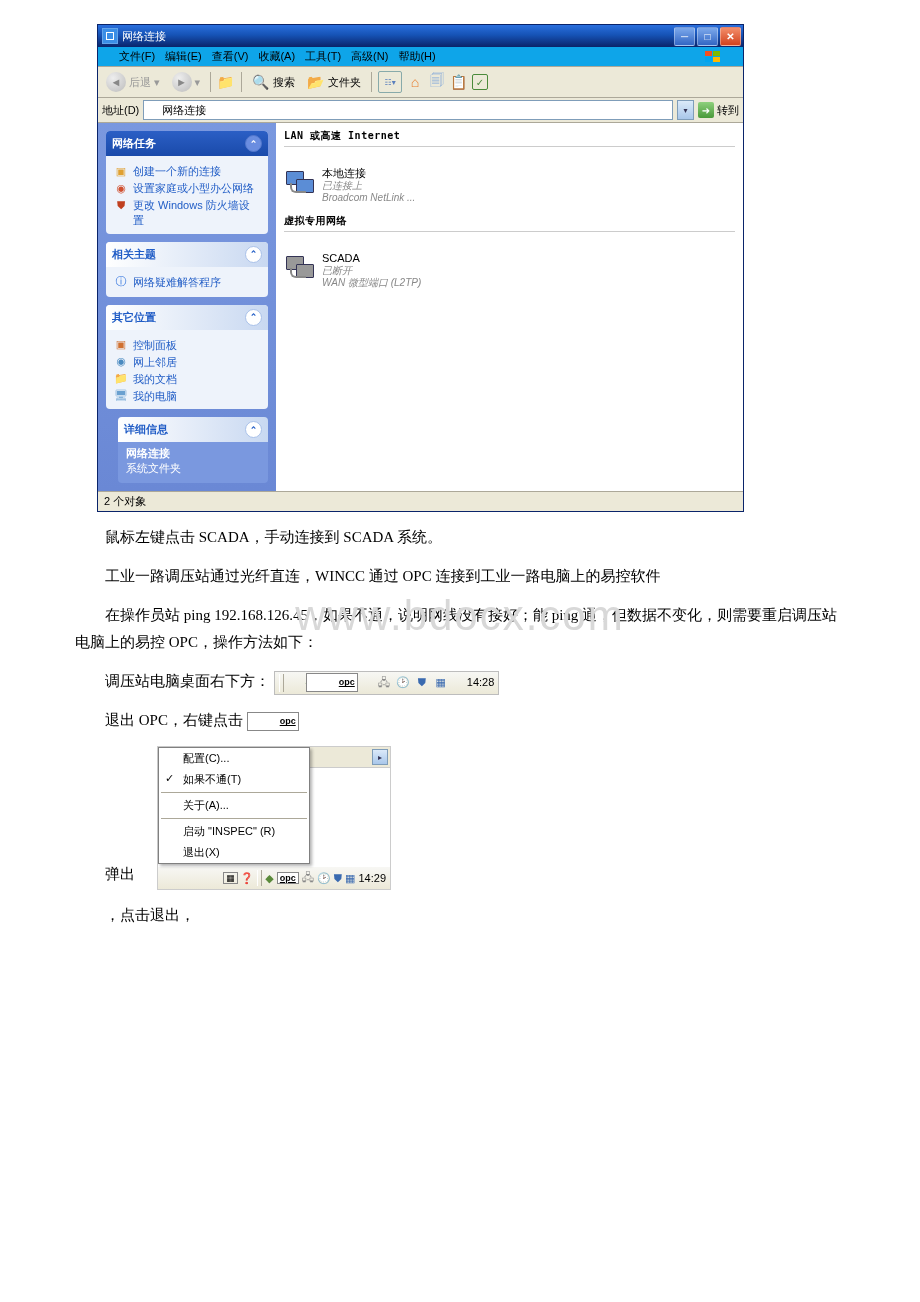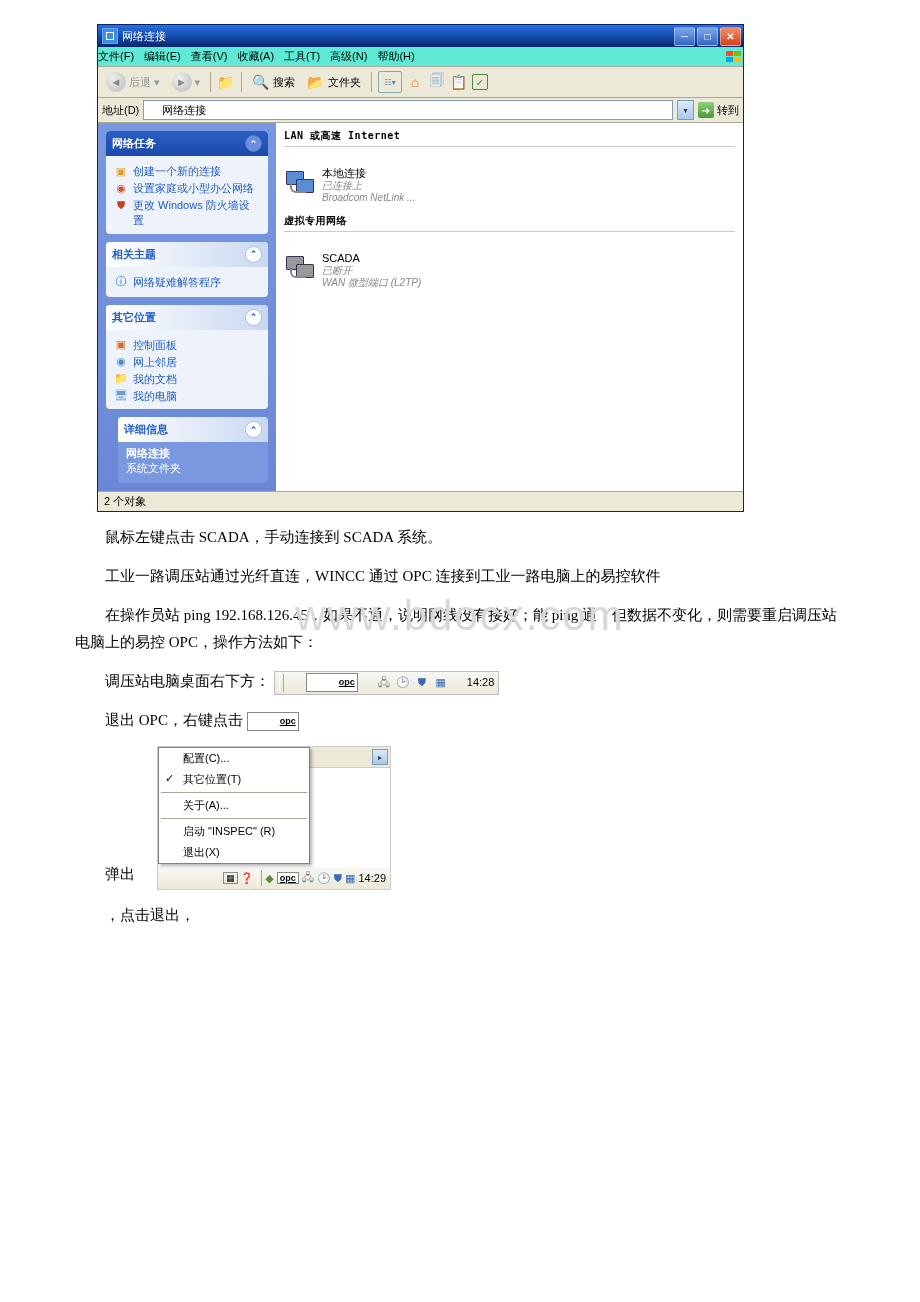--- a/index.html
+++ b/index.html
@@ -73,22 +73,22 @@
     border-radius: 2px;
     display: flex; align-items: center; justify-content: center;
     font-size: 10px; font-weight: bold;
     background: linear-gradient(to bottom, #7da9eb, #3266c4);
     color: #fff;
   }
   .winbtn.close {
     background: linear-gradient(to bottom, #f38d6a, #d2431e);
   }
   .menubar {
-    background: #5eead4;
-    padding: 2px 0;
+    background: #0ea5e9;
+    padding: 2px 21px;
     display: flex;
     align-items: center;
     gap: 10px;
     border-bottom: 1px solid #aca899;
   }
   .menubar .mitem { cursor: default; }
   .menubar .flag {
     margin-left: auto;
     width: 18px; height: 14px;
     display: inline-block;
@@ -538,21 +538,21 @@
           <span class="opc-badge">opc</span>
           <span class="ti" style="color:#888">🖧</span>
           <span class="ti" style="color:#c0a030">🕑</span>
           <span class="ti" style="color:#3a6ab0">⛊</span>
           <span class="ti" style="color:#3a6ab0">▦</span>
           <span style="font-size:11px;">14:29</span>
         </div>
       </div>
       <div class="ctx-menu">
         <div class="mi">配置(C)...</div>
-        <div class="mi check">其它位置(T)</div>
+        <div class="mi check">如果不通(T)</div>
         <div class="msep"></div>
         <div class="mi">关于(A)...</div>
         <div class="msep"></div>
         <div class="mi">启动 "INSPEC" (R)</div>
         <div class="mi">退出(X)</div>
       </div>
     </div>
   </div>
 
   <p class="para">，点击退出，</p>

